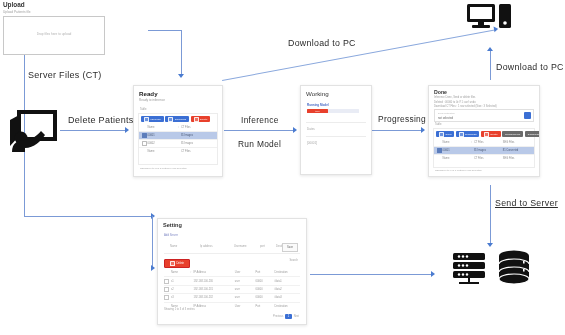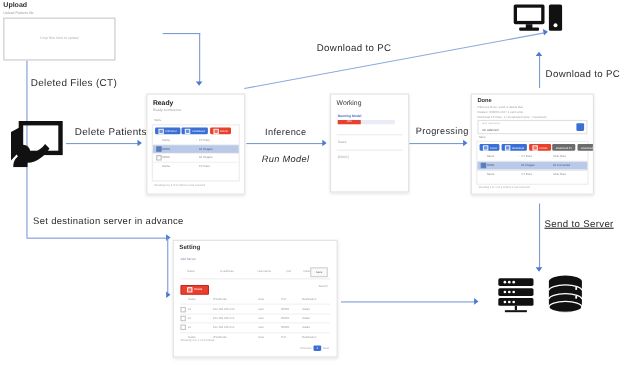--- a/index.html
+++ b/index.html
@@ -137,29 +137,28 @@
   <div class="arrowD" style="left:487px;top:243px;"></div>
 
   <div class="ln lnh" style="left:24px;top:216px;width:128px;"></div>
   <div class="arrowR" style="left:151px;top:213px;"></div>
   <div class="ln lnv" style="left:152px;top:216px;height:52px;"></div>
   <div class="arrowR" style="left:151px;top:265px;"></div>
 
   <div class="ln lnh" style="left:310px;top:274px;width:122px;"></div>
   <div class="arrowR" style="left:431px;top:271px;"></div>
 
-  <div class="flabel" style="left:28px;top:70px;font-size:9px;">Deleted Files (CT)</div>
+  <div class="flabel" style="left:28px;top:70px;font-size:9px;">Server Files (CT)</div>
   <div class="flabel" style="left:68px;top:115px;font-size:9px;">Delete Patients</div>
   <div class="flabel" style="left:241px;top:115px;font-size:8.4px;">Inference</div>
-  <div class="flabel" style="left:238px;top:139px;font-size:8.4px;font-style:italic;">Run Model</div>
+  <div class="flabel" style="left:238px;top:139px;font-size:8.4px;">Run Model</div>
   <div class="flabel" style="left:378px;top:114px;font-size:8.4px;">Progressing</div>
   <div class="flabel" style="left:288px;top:38px;font-size:8.8px;">Download to PC</div>
   <div class="flabel" style="left:496px;top:62px;font-size:8.8px;">Download to PC</div>
   <div class="flabel" style="left:495px;top:198px;font-size:8.8px;text-decoration:underline;">Send to Server</div>
-  <div class="flabel" style="left:30px;top:196px;font-size:8.6px;">Set destination server in advance</div>
 
   <div class="icn" style="left:8px;top:110px;width:50px;height:42px;">
     <svg width="50" height="42" viewBox="0 0 50 42">
       <rect x="11" y="2" width="36" height="27" fill="none" stroke="#111" stroke-width="4"></rect>
       <path d="M13 4 L13 24 L2 36 L2 10 Z" fill="#111"></path>
       <circle cx="13" cy="28" r="6.5" fill="#111"></circle>
       <path d="M4 42 C4 33 10 30 16 30 C24 30 30 25 33 21 L37 25 C33 31 26 38 17 38 L17 42 Z" fill="#111"></path>
     </svg>
   </div>
 

